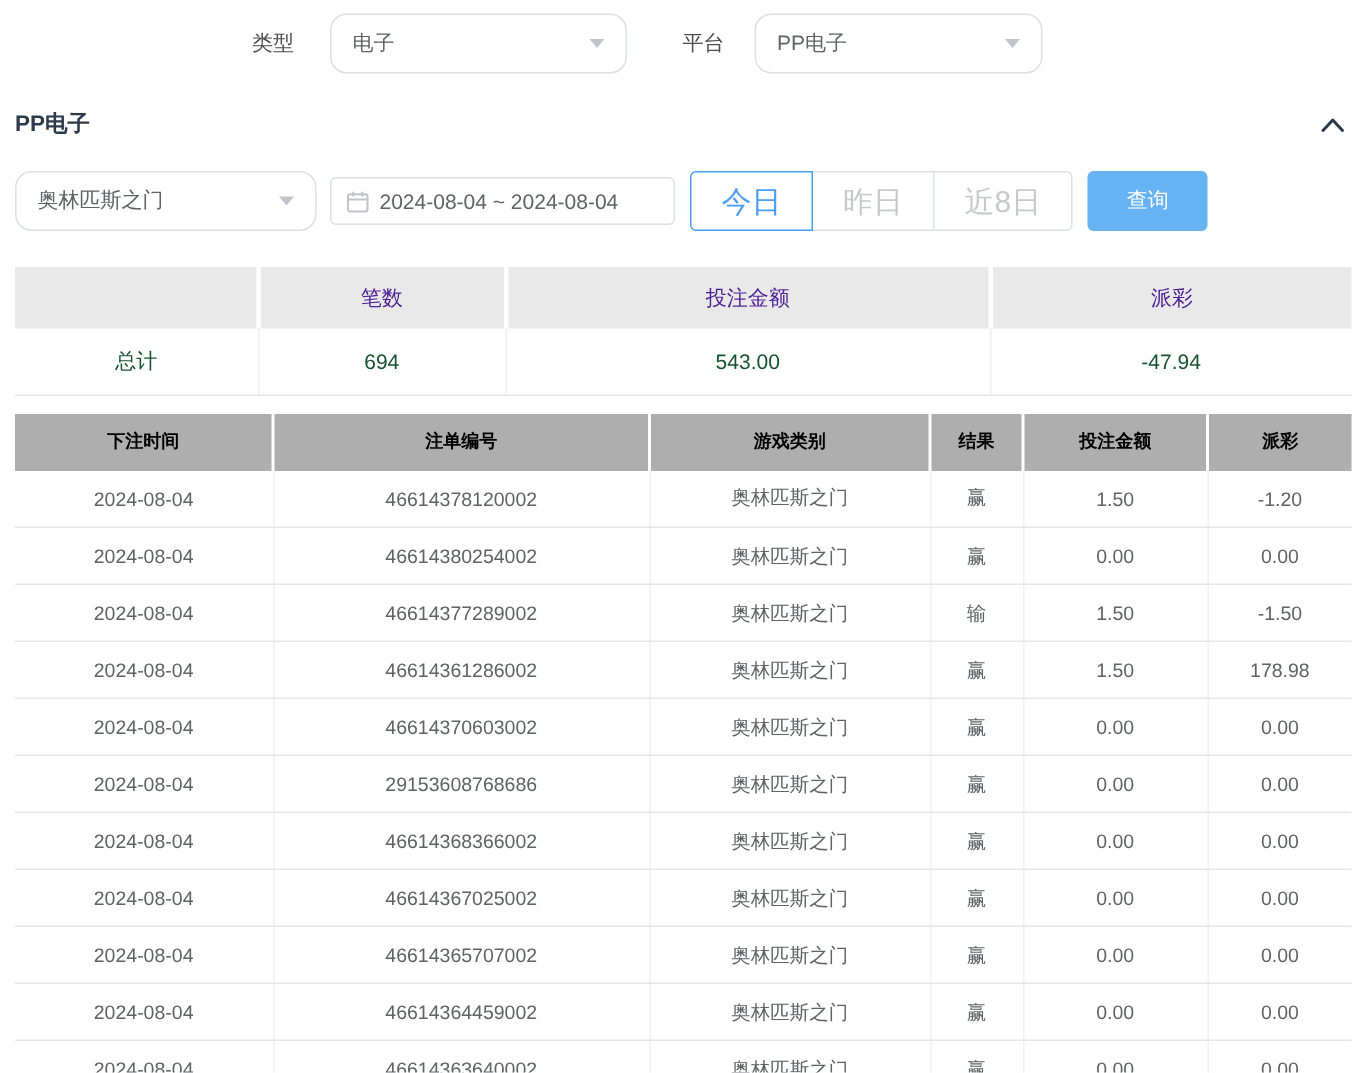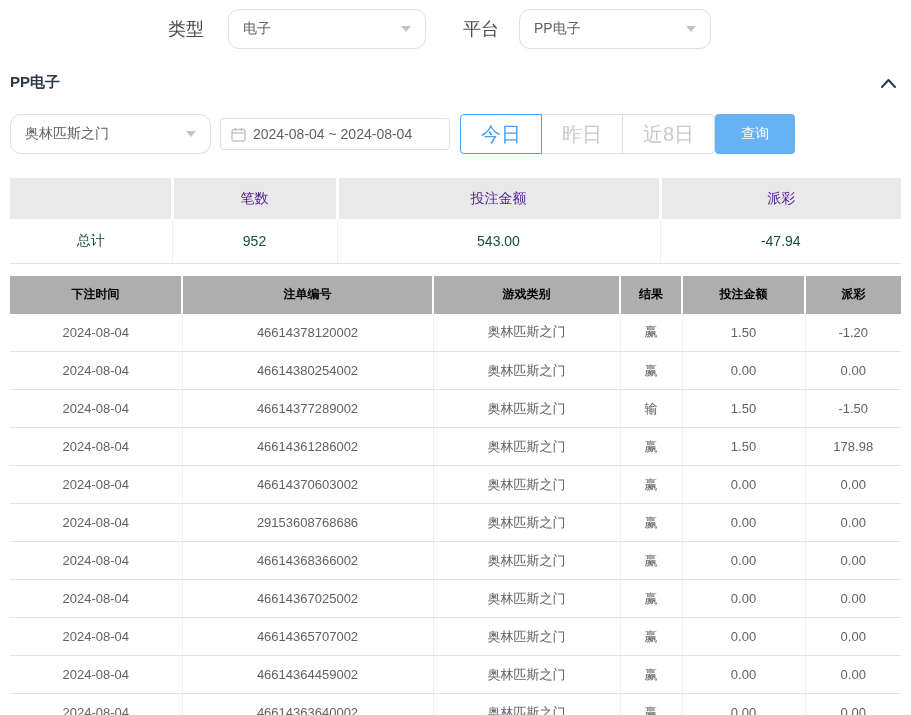--- a/index.html
+++ b/index.html
@@ -5,21 +5,21 @@
   * { box-sizing: border-box; margin: 0; padding: 0; }
   html, body { width: 911px; height: 715px; overflow: hidden; }
   body {
     font-family: "Liberation Sans", "DejaVu Sans", sans-serif;
     background: #fff;
     color: #606266;
   }
 
   
   .top-bar { display: flex; align-items: center; margin: 9px 0 0 168px; }
-  .field-label { font-size: 18px; color: #4d4d4d; margin-right: 24px; white-space: nowrap; }
+  .field-label { font-size: 14px; color: #4d4d4d; margin-right: 24px; white-space: nowrap; }
   .field-label.second { margin-left: 37px; margin-right: 20px; }
   .select-box {
     height: 40px; border: 1px solid #dcdfe6; border-radius: 11px; background: #fff;
     display: flex; align-items: center; justify-content: space-between;
     padding: 0 14px; font-size: 14px; color: #606266; cursor: pointer;
   }
   .select-box.type-select { width: 198px; }
   .select-box.platform-select { width: 192px; }
   .caret-down {
     width: 0; height: 0;
@@ -47,21 +47,21 @@
     height: 40px; min-width: 78px; padding: 0 20px; background: #fff;
     border: 1px solid #dcdfe6; margin-left: -1px;
     font-size: 20px; color: #c8c9cc; cursor: pointer;
     display: flex; align-items: center; justify-content: center;
     font-family: inherit;
   }
   .seg:first-child { border-radius: 4px 0 0 4px; margin-left: 0; }
   .seg:last-child { border-radius: 0 4px 4px 0; }
   .seg.active { color: var(--active-blue); border-color: var(--active-blue); position: relative; z-index: 1; }
   .search-btn {
-    width: 80px; height: 40px;
+    margin-left: 10px; width: 80px; height: 40px;
     background: var(--accent-blue); color: #fff; border: none; border-radius: 4px;
     font-size: 14px; cursor: pointer; font-family: inherit;
   }
 
   
   table { border-collapse: collapse; table-layout: fixed; }
   .summary-table { width: 891px; margin: 24px 10px 0 10px; font-size: 14px; }
   .summary-table th {
     background: var(--summary-header-gray); height: 41px;
     font-weight: normal; color: #4c1d95; text-align: center;
@@ -149,21 +149,21 @@
     <tr>
       <th></th>
       <th>笔数</th>
       <th>投注金额</th>
       <th>派彩</th>
     </tr>
   </thead>
   <tbody>
     <tr>
       <td>总计</td>
-      <td>952</td>
+      <td>694</td>
       <td>543.00</td>
       <td class="neg">-47.94</td>
     </tr>
   </tbody>
 </table>
 
 <table class="main-table">
   <colgroup>
       <col style="width:172px">
       <col style="width:251px">

